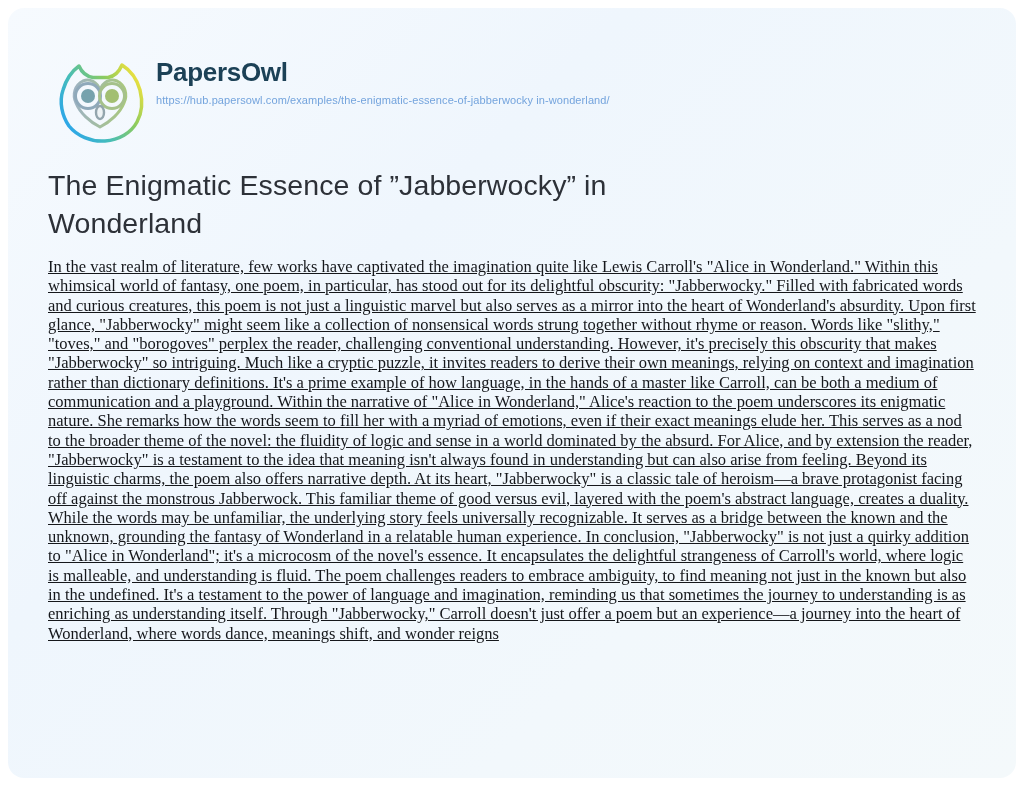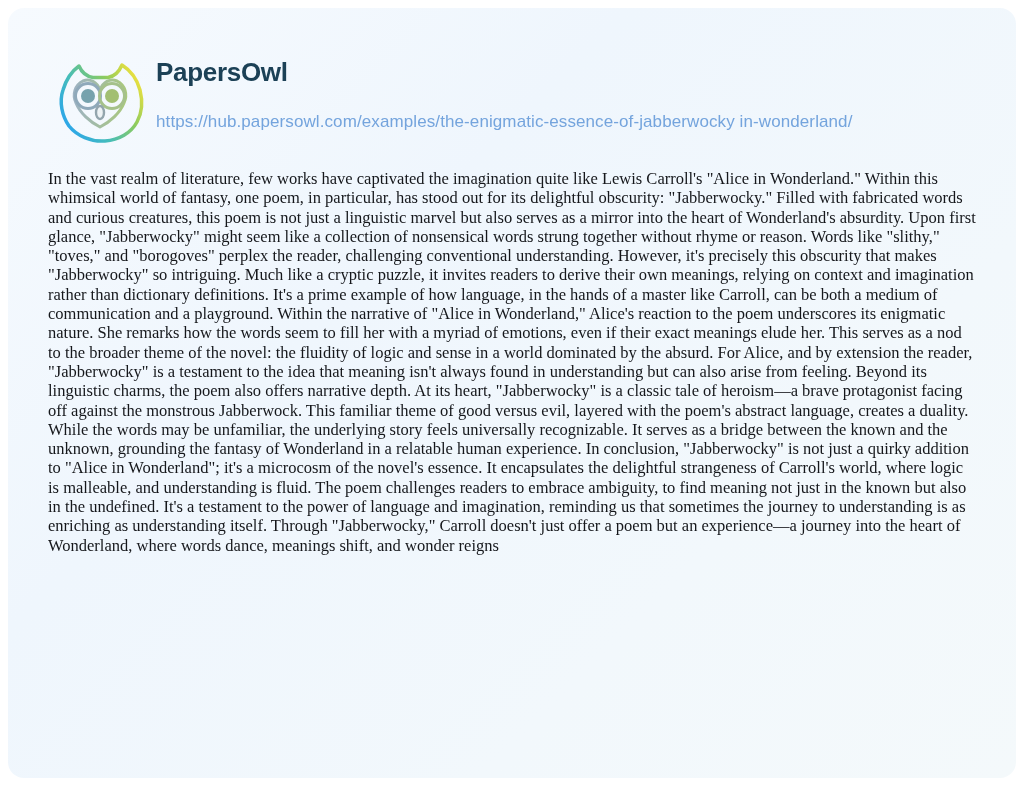--- a/index.html
+++ b/index.html
@@ -37,22 +37,22 @@
   }
   .brand-name {
     font-size: 26px;
     font-weight: 700;
     letter-spacing: -0.3px;
     color: #1c4156;
     line-height: 1.1;
   }
   .brand-url {
     display: block;
-    margin-top: 25px;
-    font-size: 17px;
+    margin-top: 7px;
+    font-size: 11px;
     color: #74a4dd;
     text-decoration: none;
     letter-spacing: 0.1px;
   }
   h1.article-title {
     margin: 12px 0 0 0;
     max-width: 620px;
     font-size: 28.5px;
     font-weight: 400;
     line-height: 38px;
@@ -60,20 +60,21 @@
     letter-spacing: 0.1px;
   }
   p.article-body {
     margin: 15px 0 0 0;
     width: 929px;
     font-family: "Liberation Serif", serif;
     font-size: 16.5px;
     line-height: 19.3px;
     color: #15171b;
     text-align: left;
+    text-decoration: underline;
   }
 </style>
 </head>
 <body>
 
 <div class="card">
 
   <div class="header">
 
     <div class="logo">
@@ -120,16 +121,17 @@
       </svg>
     </div>
 
     <div class="brand-block">
       <div class="brand-name">PapersOwl</div>
       <a class="brand-url" href="#">https://hub.papersowl.com/examples/the-enigmatic-essence-of-jabberwocky in-wonderland/</a>
     </div>
 
   </div>
 
+  <h1 class="article-title">The Enigmatic Essence of ”Jabberwocky” in Wonderland</h1>
 
   <p class="article-body">In the vast realm of literature, few works have captivated the imagination quite like Lewis Carroll's "Alice in Wonderland." Within this whimsical world of fantasy, one poem, in particular, has stood out for its delightful obscurity: "Jabberwocky." Filled with fabricated words and curious creatures, this poem is not just a linguistic marvel but also serves as a mirror into the heart of Wonderland's absurdity. Upon first glance, "Jabberwocky" might seem like a collection of nonsensical words strung together without rhyme or reason. Words like "slithy," "toves," and "borogoves" perplex the reader, challenging conventional understanding. However, it's precisely this obscurity that makes "Jabberwocky" so intriguing. Much like a cryptic puzzle, it invites readers to derive their own meanings, relying on context and imagination rather than dictionary definitions. It's a prime example of how language, in the hands of a master like Carroll, can be both a medium of communication and a playground. Within the narrative of "Alice in Wonderland," Alice's reaction to the poem underscores its enigmatic nature. She remarks how the words seem to fill her with a myriad of emotions, even if their exact meanings elude her. This serves as a nod to the broader theme of the novel: the fluidity of logic and sense in a world dominated by the absurd. For Alice, and by extension the reader, "Jabberwocky" is a testament to the idea that meaning isn't always found in understanding but can also arise from feeling. Beyond its linguistic charms, the poem also offers narrative depth. At its heart, "Jabberwocky" is a classic tale of heroism—a brave protagonist facing off against the monstrous Jabberwock. This familiar theme of good versus evil, layered with the poem's abstract language, creates a duality. While the words may be unfamiliar, the underlying story feels universally recognizable. It serves as a bridge between the known and the unknown, grounding the fantasy of Wonderland in a relatable human experience. In conclusion, "Jabberwocky" is not just a quirky addition to "Alice in Wonderland"; it's a microcosm of the novel's essence. It encapsulates the delightful strangeness of Carroll's world, where logic is malleable, and understanding is fluid. The poem challenges readers to embrace ambiguity, to find meaning not just in the known but also in the undefined. It's a testament to the power of language and imagination, reminding us that sometimes the journey to understanding is as enriching as understanding itself. Through "Jabberwocky," Carroll doesn't just offer a poem but an experience—a journey into the heart of Wonderland, where words dance, meanings shift, and wonder reigns</p>
 
 </div>
 
 </body></html>

